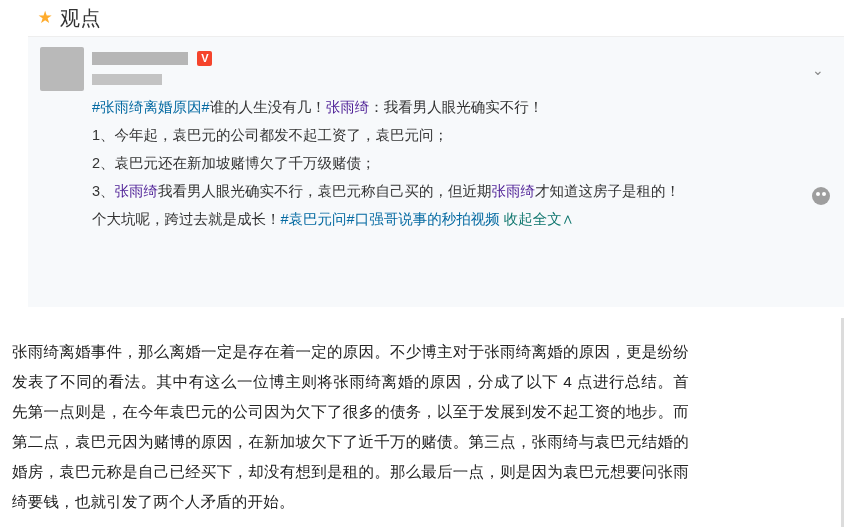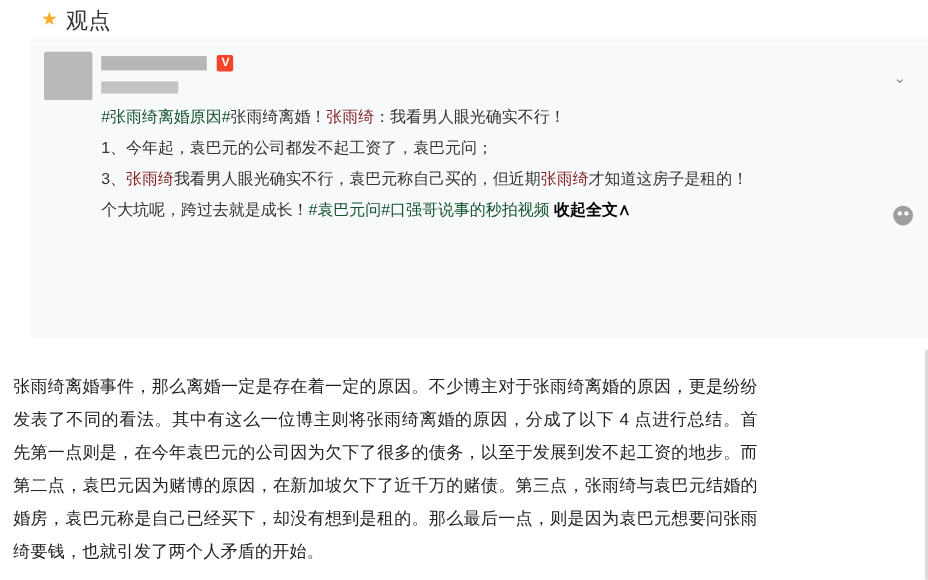--- a/index.html
+++ b/index.html
@@ -118,22 +118,22 @@
 
   .post-text {
     margin-top: 2px;
     font-size: 14.5px;
     line-height: 28px;
     color: #333333;
     padding-left: 52px;
     padding-right: 22px;
   }
   .post-text .line { white-space: nowrap; }
-  .hl { color: #7f1d1d; margin-top: 25px; }
-  .lnk { color: #14532d; }
+  .hl { color: #4c1d95; margin-top: 25px; }
+  .lnk { color: #0369a1; }
   .post-text .body-line { white-space: normal; }
 
   .emoji-dot {
     position: absolute;
     right: 14px;
     top: 150px;
     width: 18px;
     height: 18px;
     border-radius: 50%;
     background: #9e9e9e;
@@ -143,22 +143,21 @@
     position: absolute;
     width: 4px; height: 4px;
     background: #ffffff;
     border-radius: 50%;
     top: 5px;
   }
   .emoji-dot::before { left: 4px; }
   .emoji-dot::after { left: 10px; }
 
   .collapse {
-    color: #000000;
-    font-weight: bold;
+    color: #0f766e;
   }
 
   
   .article {
     position: absolute;
     left: 0;
     top: 325px;
     width: 692px;
     padding: 12px 3px 0 12px;
     box-sizing: border-box;
@@ -200,27 +199,30 @@
           <span class="name-redact"></span>
           <span class="v-badge">V</span>
           <span class="name-line2"></span>
         </div>
         <span class="chevron">⌄</span>
       </div>
 
       <div class="post-text">
 
         <div class="line">
-          <span class="lnk">#张雨绮离婚原因#</span><span>张雨绮离婚！</span><span class="hl">张雨绮</span><span>：我看男人眼光确实不行！</span>
+          <span class="lnk">#张雨绮离婚原因#</span><span>谁的人生没有几！</span><span class="hl">张雨绮</span><span>：我看男人眼光确实不行！</span>
         </div>
 
         <div class="line">
           <span>1、</span><span>今年起，袁巴元的公司都发不起工资了，袁巴元问；</span>
         </div>
 
+        <div class="line">
+          <span>2、</span><span>袁巴元还在新加坡赌博欠了千万级赌债；</span>
+        </div>
 
         <div class="line">
           <span>3、</span><span class="hl">张雨绮</span><span>我看男人眼光确实不行，袁巴元称自己买的，但近期</span><span class="hl">张雨绮</span><span>才知道这房子是租的！</span>
         </div>
 
 
 
         <div class="line">
           <span>个大坑呢，跨过去就是成长！</span><span class="lnk">#袁巴元问#</span><span class="lnk">口强哥说事的秒拍视频</span>&nbsp;<span class="collapse">收起全文∧</span>
         </div>

